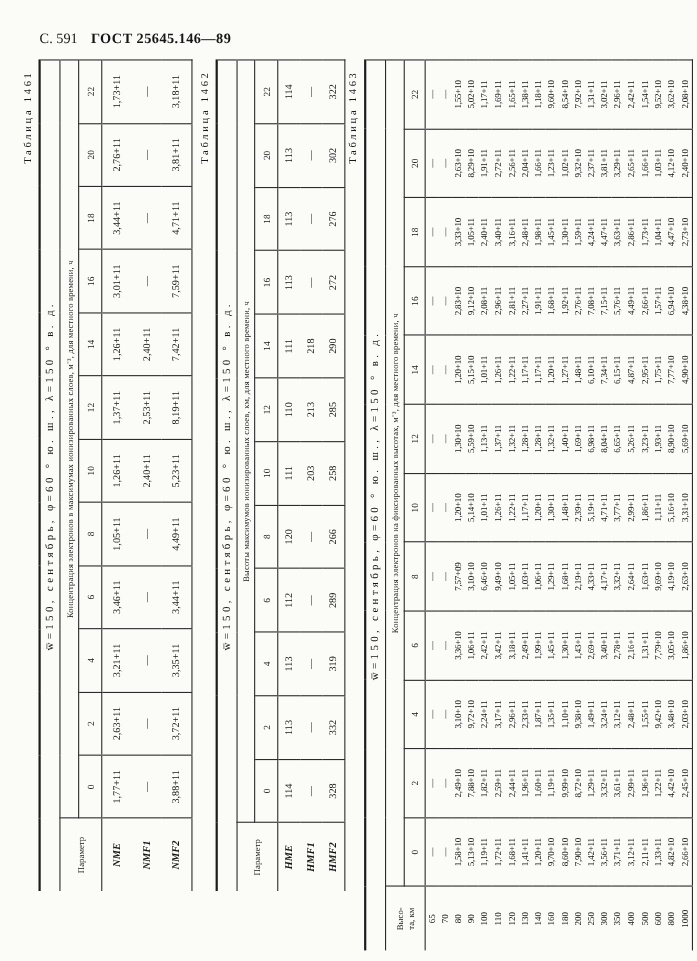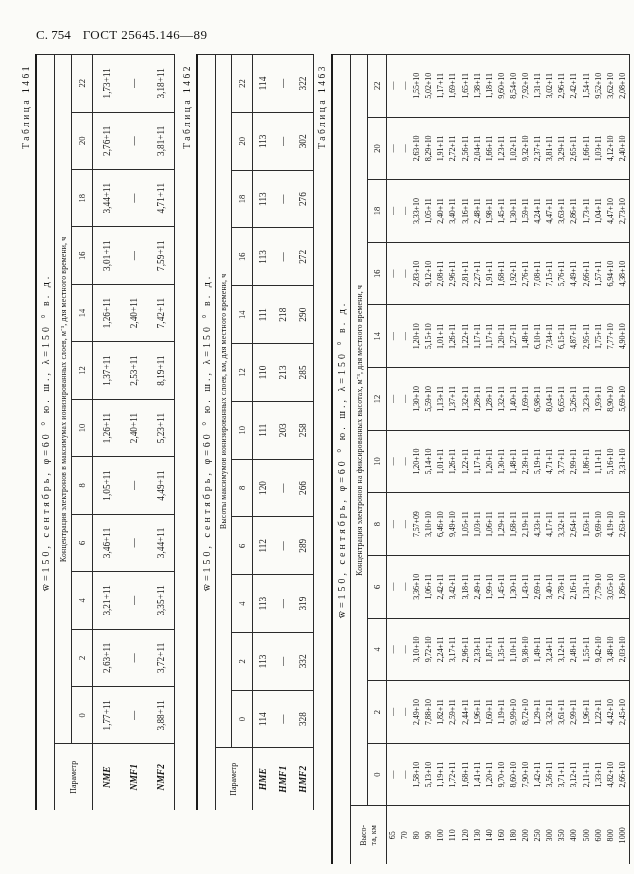--- a/index.html
+++ b/index.html
@@ -2,21 +2,21 @@
 <html><head>
 <meta charset="utf-8">
 <style>
   html,body { margin:0; padding:0; }
   body {
     width:634px; height:874px; overflow:hidden;
     background:#fbfbf8; color:#161616;
     font-family:"Liberation Serif", serif;
   }
   .page-header { margin:27px 0 0 36px; font-size:13px; white-space:nowrap; }
-  .page-header .doc { font-weight:normal; margin-left:12px; letter-spacing:0.4px; }
+  .page-header .doc { font-weight:bold; margin-left:12px; letter-spacing:0.4px; }
 
   .tables-row { display:flex; align-items:flex-start; margin-top:11px; padding-left:20px; gap:2px; }
 
   .tblock { position:relative; flex:0 0 auto; }
   #b1 { width:159px; height:756px; }
   #b2 { width:133px; height:756px; }
   #b3 { width:318px; height:810px; }
   .land { position:absolute; top:0; left:0; transform-origin:0 0; transform:rotate(-90deg) translateX(-100%); }
   #b1 .land { width:756px; height:159px; }
   #b2 .land { width:756px; height:133px; }
@@ -43,21 +43,21 @@
   .t-heights th.hour { padding:4px 0; }
   .t-heights th.rowlab { font-size:8.2px; line-height:12.1px; }
   .t-heights td.val { font-size:8.2px; line-height:12.1px; letter-spacing:-0.2px; }
 </style>
 </head>
 <body>
 
 <div class="page">
 
   <div class="page-header">
-    <span class="pg">С. 754</span><span class="doc">ГОСТ 25645.146—89</span>
+    <span class="pg">С. 591</span><span class="doc">ГОСТ 25645.146—89</span>
   </div>
 
   <div class="tables-row">
 
     <div class="tblock" id="b1">
       <div class="land">
         <div class="tcaption">Таблица 1461</div>
         <table class="gost t-params">
             <colgroup>
               <col style="width: 66px;">

